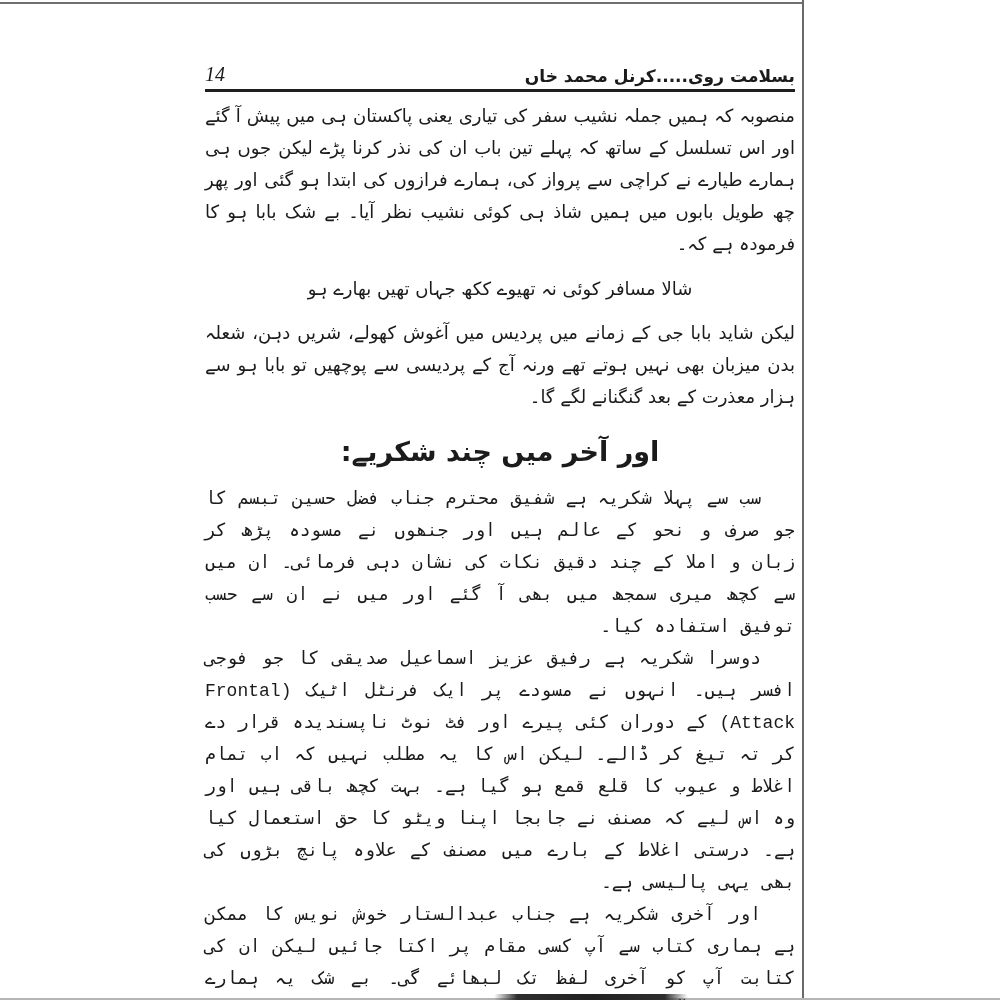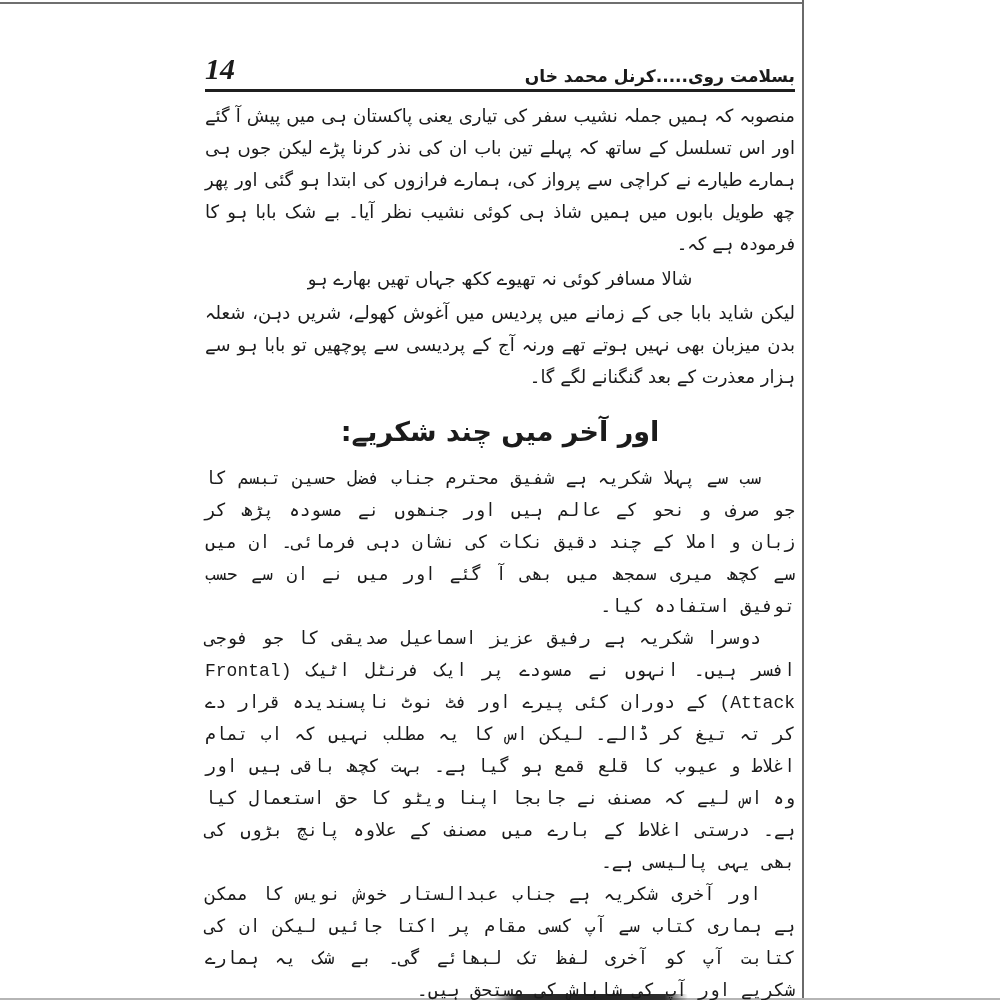--- a/index.html
+++ b/index.html
@@ -37,37 +37,37 @@
   .running-head {
     margin-top: 50px;
     display: flex; justify-content: space-between; align-items: flex-end;
     height: 36px;
   }
   .running-head .title {
     font-size: 17px; font-weight: bold; letter-spacing: 0.5px;
   }
   .running-head .pagenum {
     font-family: "Liberation Serif", serif;
-    font-style: italic; font-weight: bold; font-size: 30px;
+    font-style: italic; font-weight: normal; font-size: 20px;
     direction: ltr;
   }
   .head-rule {
     margin-top: 3px;
     border: 0; border-top: 3px solid #1f1f1f;
     height: 0;
   }
   .body-text {
     font-size: 18px; line-height: 32px;
     text-align: justify;
   }
   p.para { margin: 0; }
   p.para.indent { text-indent: 34px; font-family: Liberation Mono, monospace; }
   .first-gap { margin-top: 14px; }
   .verse {
-    margin: 2px; font-size: 18px; line-height: 33px;
+    margin: 12px; font-size: 18px; line-height: 33px;
     text-align: center;
   }
   .section-heading {
     margin: 20px 0 12px 0;
     font-size: 27px; font-weight: bold;
     text-align: center; line-height: 38px;
   }
   .signature {
     margin: 24px 412px 0 0;  
     width: 178px;

